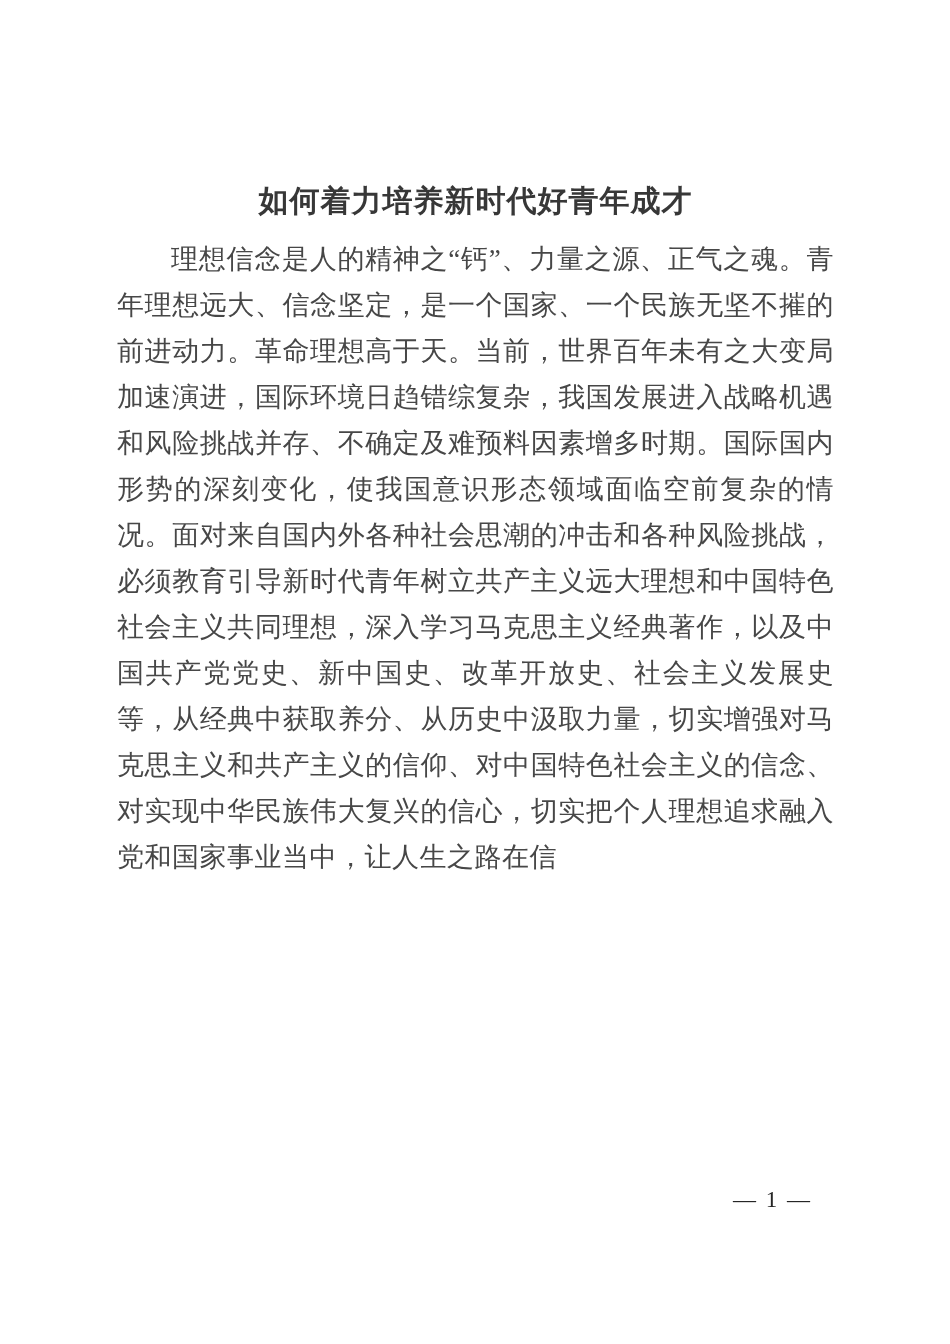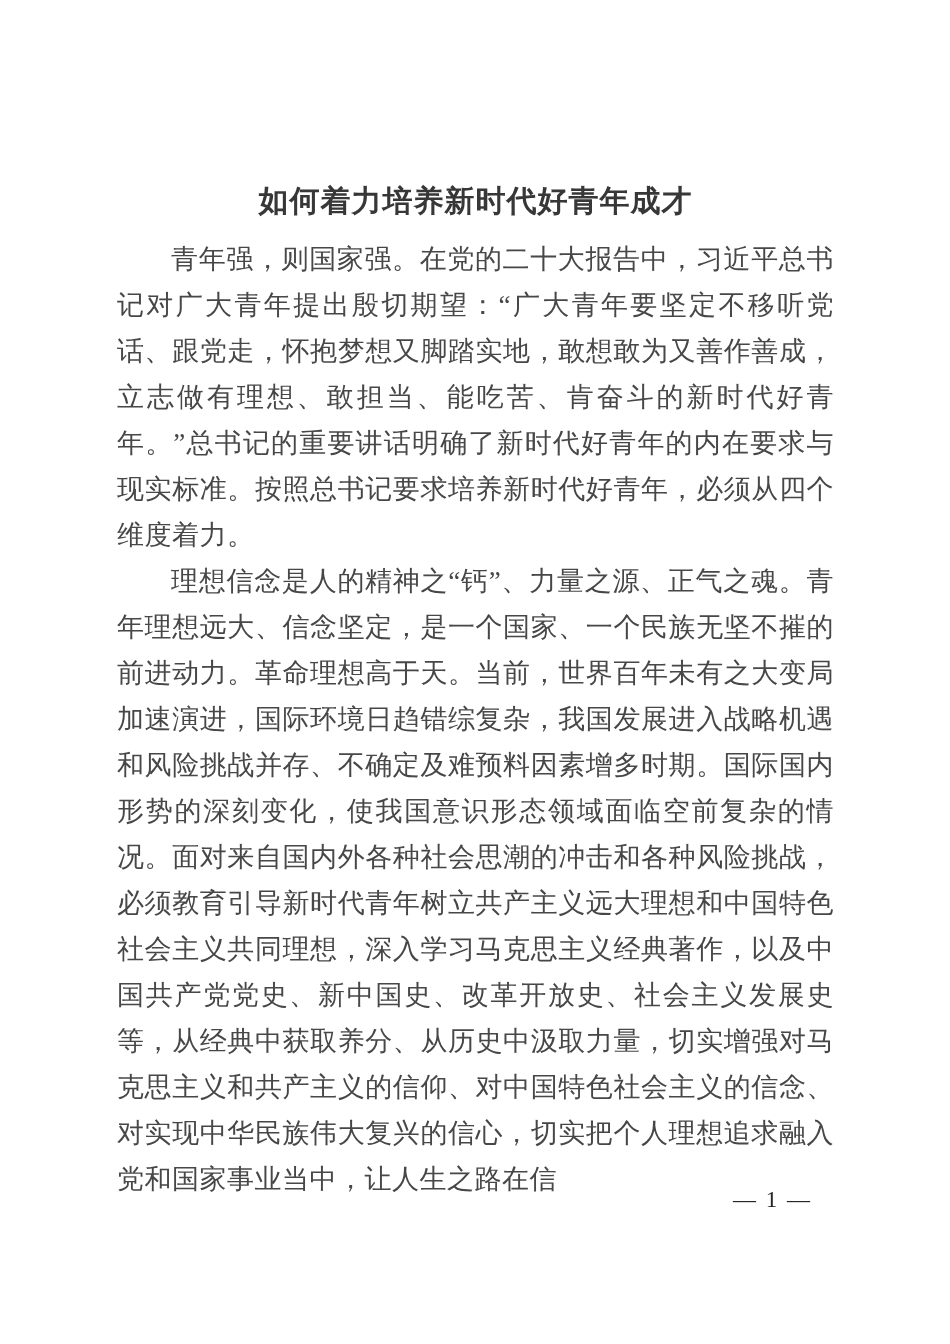--- a/index.html
+++ b/index.html
@@ -63,17 +63,16 @@
     font-family: "Liberation Serif", "DejaVu Serif", serif;
     letter-spacing: 2px;
   }
 </style>
 </head>
 <body>
 
 <div class="page">
   <div class="content">
     <h1 class="doc-title">如何着力培养新时代好青年成才</h1>
-    <p class="para">青年强，则国家强。在党的二十大报告中，习近平总书记对广大青年提出殷切期望：“广大青年要坚定不移听党话、跟党走，怀抱梦想又脚踏实地，敢想敢为又善作善成，立志做有理想、敢担当、能吃苦、肯奋斗的新时代好青年。”总书记的重要讲话明确了新时代好青年的内在要求与现实标准。按照总书记要求培养新时代好青年，必须从四个维度着力。</p>
     <p class="para">理想信念是人的精神之“钙”、力量之源、正气之魂。青年理想远大、信念坚定，是一个国家、一个民族无坚不摧的前进动力。革命理想高于天。当前，世界百年未有之大变局加速演进，国际环境日趋错综复杂，我国发展进入战略机遇和风险挑战并存、不确定及难预料因素增多时期。国际国内形势的深刻变化，使我国意识形态领域面临空前复杂的情况。面对来自国内外各种社会思潮的冲击和各种风险挑战，必须教育引导新时代青年树立共产主义远大理想和中国特色社会主义共同理想，深入学习马克思主义经典著作，以及中国共产党党史、新中国史、改革开放史、社会主义发展史等，从经典中获取养分、从历史中汲取力量，切实增强对马克思主义和共产主义的信仰、对中国特色社会主义的信念、对实现中华民族伟大复兴的信心，切实把个人理想追求融入党和国家事业当中，让人生之路在信</p>
   </div>
   <div class="page-number">— 1 —</div>
 </div>
 
 </body></html>

